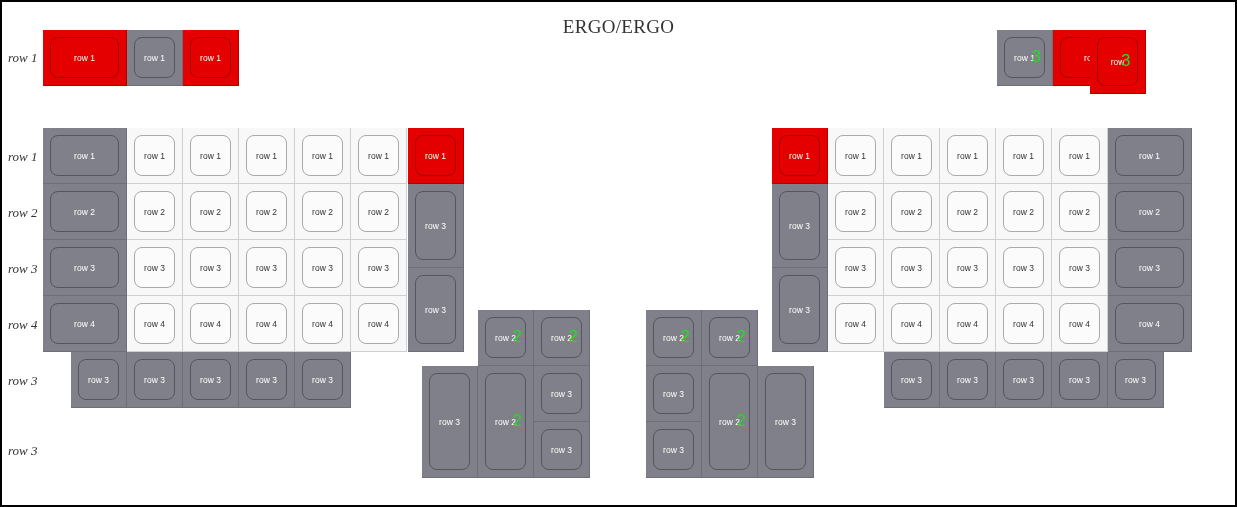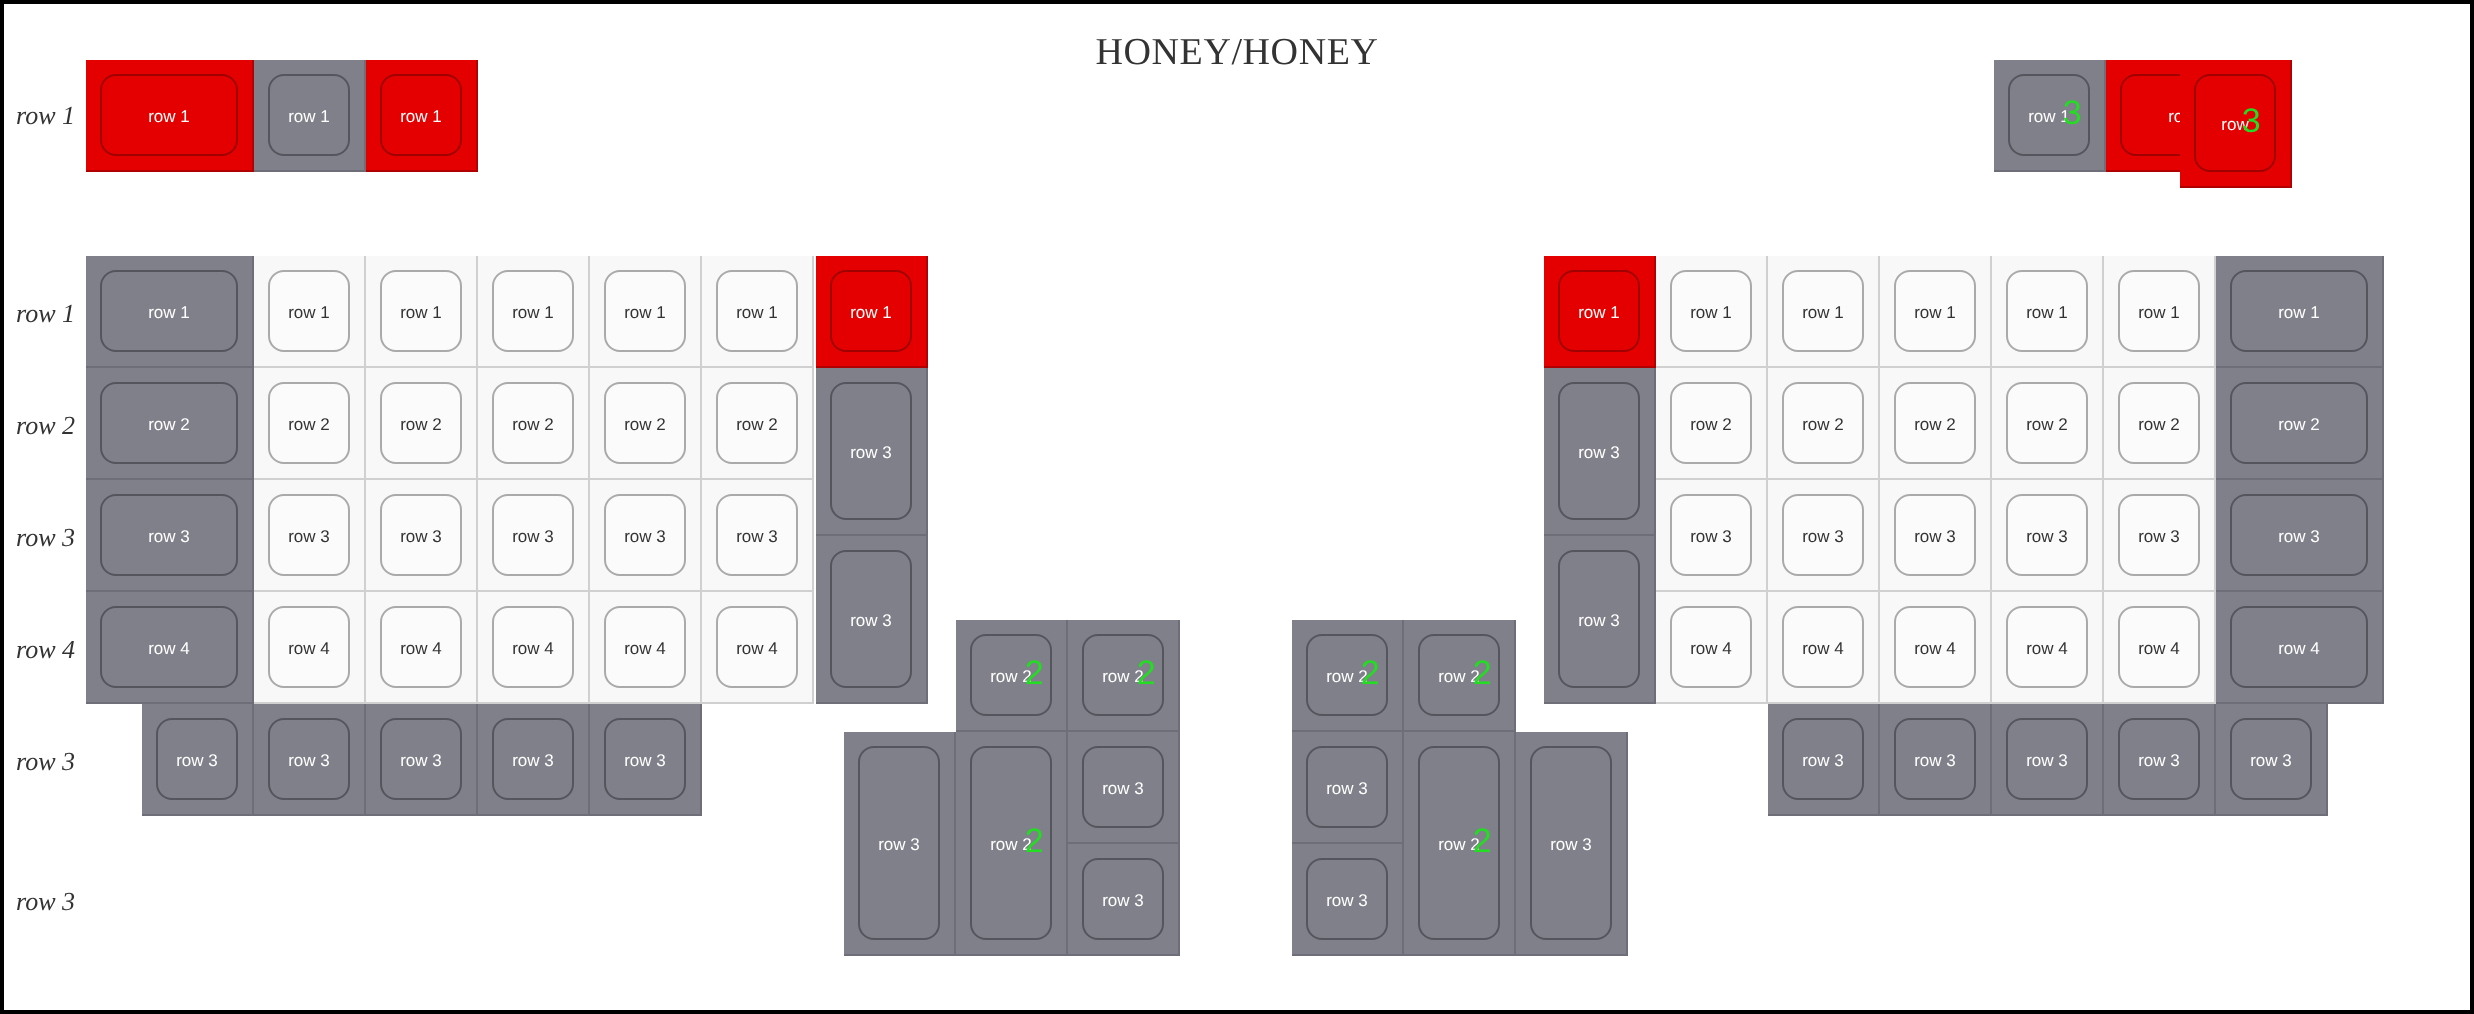--- a/index.html
+++ b/index.html
@@ -20,21 +20,21 @@
   .red .cap { border:1px solid #a00000; color:#fff; }
   .white .cap { border:1px solid #aaa; color:#333; background:#fbfbfb; }
   .lbl { position:relative; }
   .badge { position:absolute; font-family:"Liberation Sans","DejaVu Sans",sans-serif; font-size:17px;
     color:#22dd22; top:50%; transform:translateY(-54%); }
 </style>
 </head>
 <body>
 
 <div class="canvas"></div>
-<div class="title">HONEY/HONEY</div>
+<div class="title">ERGO/ERGO</div>
 <div id="labels">
     <div class="rowlabel" style="top: 50px;">row 1</div>
     <div class="rowlabel" style="top: 149px;">row 1</div>
     <div class="rowlabel" style="top: 205px;">row 2</div>
     <div class="rowlabel" style="top: 261px;">row 3</div>
     <div class="rowlabel" style="top: 317px;">row 4</div>
     <div class="rowlabel" style="top: 373px;">row 3</div>
     <div class="rowlabel" style="top: 443px;">row 3</div>
   </div>
 <div id="keys">

